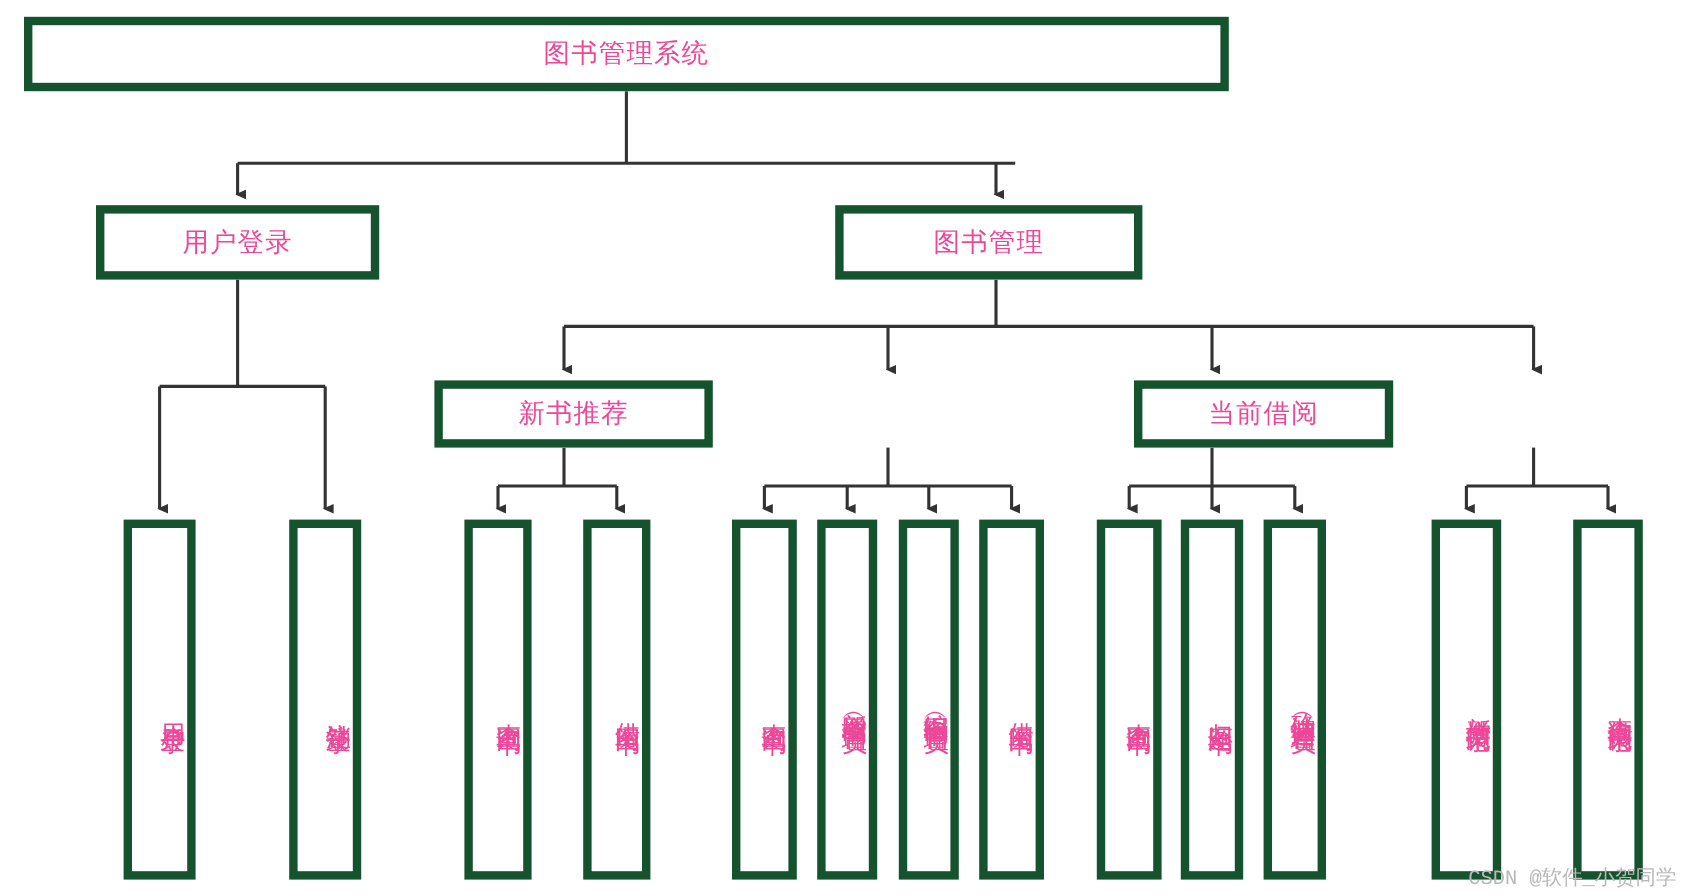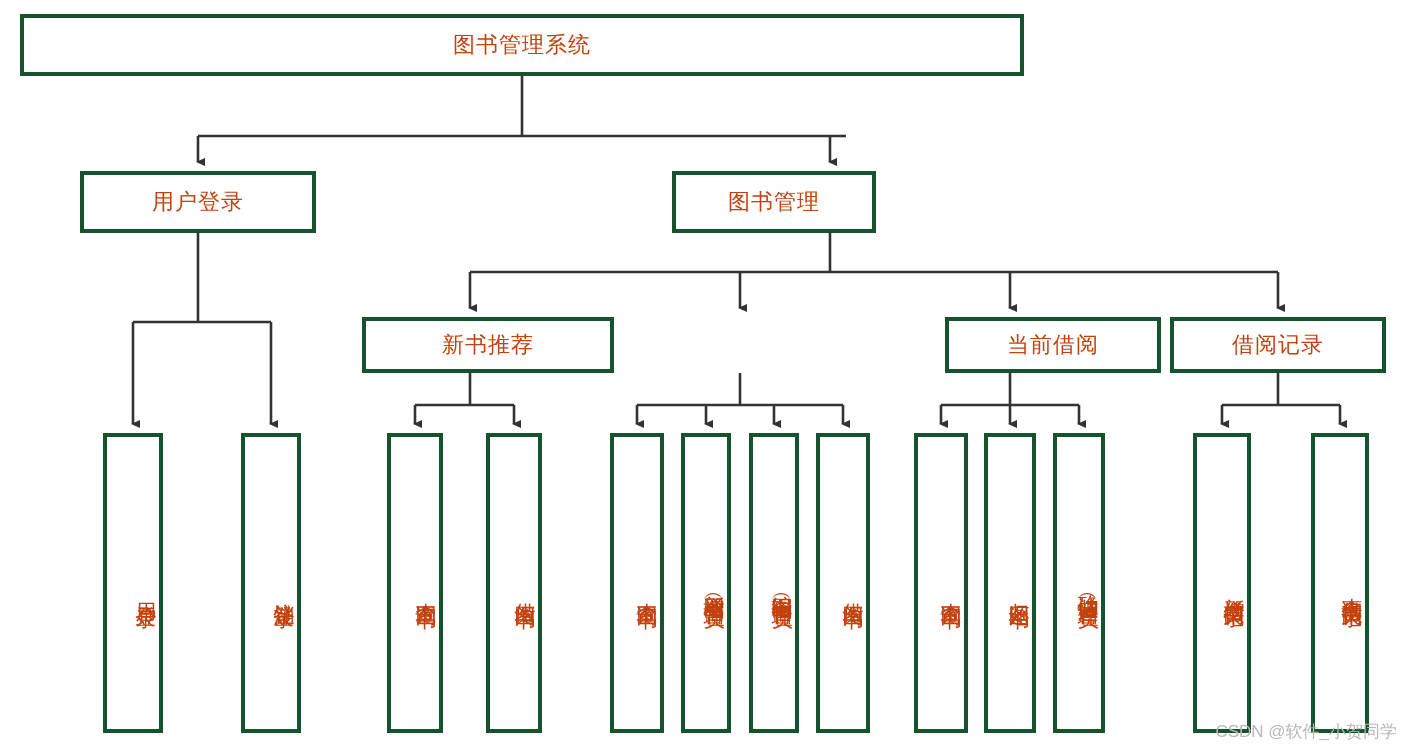--- a/index.html
+++ b/index.html
@@ -21,26 +21,26 @@
     position: absolute;
     left: 0;
     top: 0;
     width: 1405px;
     height: 747px;
     pointer-events: none;
   }
   .node {
     position: absolute;
     box-sizing: border-box;
-    border: 4px solid #14532d;
+    border: 7px solid #14532d;
     background: #ffffff;
     display: flex;
     align-items: center;
     justify-content: center;
-    color: #c2410c;
+    color: #ec4899;
     z-index: 2;
   }
   .node.horiz {
     font-size: 22px;
     letter-spacing: 1px;
   }
   .node.vert {
     writing-mode: vertical-rl;
     text-orientation: upright;
     font-size: 21px;
@@ -57,21 +57,21 @@
     display: block;
   }
   #watermark {
     position: absolute;
     right: 8px;
     bottom: 4px;
     font-size: 17px;
     color: #b8b8b8;
     white-space: nowrap;
     z-index: 5;
-    font-family: Liberation Sans, sans-serif;
+    font-family: Liberation Mono, monospace;
   }
 </style>
 </head>
 <body>
 
 <div id="canvas">
 
   <svg id="wires" viewBox="0 0 1405 747">
     <defs>
       <marker id="arw" markerWidth="10" markerHeight="10" refX="4" refY="7" orient="auto" markerUnits="userSpaceOnUse">
@@ -122,32 +122,29 @@
     </g>
   </svg>
 
   <div class="node horiz" style="left:20px; top:14px; width:1004px; height:62px;">
     <span>图书管理系统</span>
   </div>
 
   <div class="node horiz" style="left:80px; top:171px; width:236px; height:62px;">
     <span>用户登录</span>
   </div>
-  <div class="node horiz" style="left:672px; top:171px; width:204px; height:62px;">
+  <div class="node horiz" style="left:696px; top:171px; width:256px; height:62px;">
     <span>图书管理</span>
   </div>
 
-  <div class="node horiz" style="left:362px; top:317px; width:252px; height:56px;">
+  <div class="node horiz" style="left:362px; top:317px; width:232px; height:56px;">
     <span>新书推荐</span>
   </div>
   <div class="node horiz" style="left:945px; top:317px; width:216px; height:56px;">
     <span>当前借阅</span>
-  </div>
-  <div class="node horiz" style="left:1170px; top:317px; width:216px; height:56px;">
-    <span>借阅记录</span>
   </div>
 
   <div class="node vert" style="left:103px; top:433px; width:60px; height:300px;">
     <span>用户登录</span>
   </div>
   <div class="node vert" style="left:241px; top:433px; width:60px; height:300px;">
     <span>注销登录</span>
   </div>
 
   <div class="node vert" style="left:387px; top:433px; width:56px; height:300px;">

